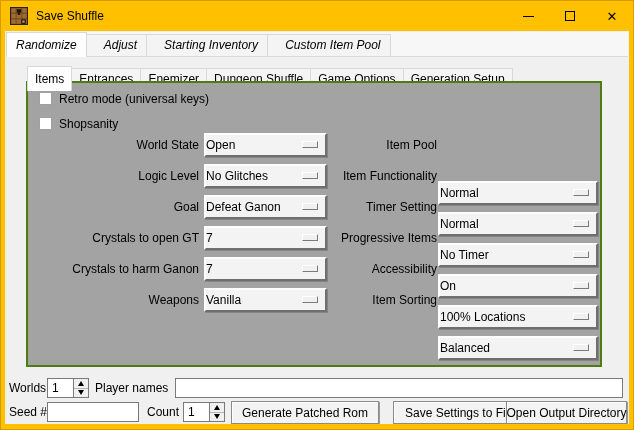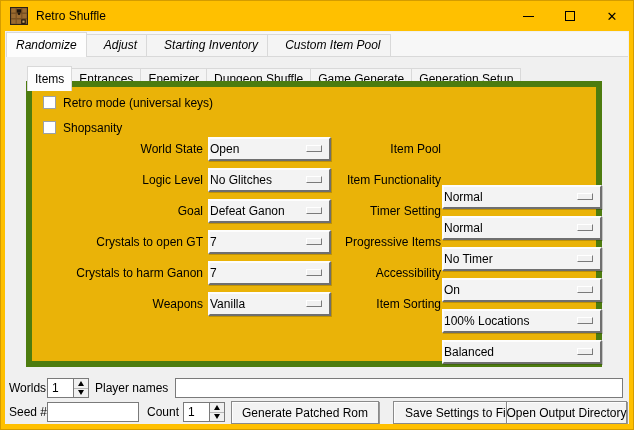--- a/index.html
+++ b/index.html
@@ -21,21 +21,21 @@
   .tabstrip{position:absolute;display:flex;align-items:flex-end;}
   .tabs-outer{left:1px;top:1px;right:1px;height:25px;border-bottom:1px solid #d9d9d9;background:#f7f7f7;font-style:italic;}
   .tabs-inner{left:22px;top:27px;height:32px;justify-content:flex-end;}
   .tab{border:1px solid #d9d9d9;border-bottom:none;background:#f4f4f4;padding:0 9px;font-size:12px;
        line-height:21px;height:22px;white-space:nowrap;cursor:default;}
   .tab+.tab{margin-left:-1px;padding-left:17px;}
   .tabs-inner .tab{padding:0 7px;}
   .tab.active{background:#fdfdfd;height:25px;line-height:24px;margin-bottom:-1px;position:relative;z-index:3;}
   .tabs-inner .tab.active{height:25px;}
   
-  .pane{position:absolute;left:21px;top:50px;width:576px;height:286px;border:6px solid #4d7c0f;background:#eab308;}
+  .pane{position:absolute;left:21px;top:50px;width:576px;height:286px;border:2px solid #4d7c0f;background:#a3a3a3;}
   
   .cbrow{position:absolute;left:11px;display:flex;align-items:center;gap:7px;font-size:12px;height:15px;}
   .cb{width:13px;height:13px;background:#fff;border:1px solid #9aa1a8;flex:0 0 auto;}
   
   .optlabel{position:absolute;height:24px;line-height:24px;font-size:12px;text-align:right;white-space:nowrap;}
   .lab-l{left:0;width:171px;}
   .lab-r{left:210px;width:199px;}
   .optbtn{position:absolute;height:24px;background:#f3f3f3;border:2px solid;
           border-color:#fdfdfd #6f6f6f #6f6f6f #fdfdfd;box-shadow:1px 1px 0 rgba(0,0,0,.18);
           font-size:12px;display:flex;align-items:center;justify-content:flex-start;cursor:default;padding:0;}
@@ -69,21 +69,21 @@
       <rect x="1" y="1" width="14" height="14" fill="#9c6b30"></rect>
       <rect x="1" y="5" width="14" height="1" fill="#6e4a1e"></rect>
       <rect x="1" y="10" width="14" height="1" fill="#6e4a1e"></rect>
       <rect x="5" y="1" width="1" height="14" fill="#7a5122"></rect>
       <rect x="10" y="1" width="1" height="14" fill="#7a5122"></rect>
       <rect x="6" y="2" width="4" height="3" fill="#1d140c"></rect>
       <rect x="7" y="5" width="2" height="2" fill="#1d140c"></rect>
       <rect x="10" y="11" width="4" height="4" fill="#1d140c"></rect>
       <rect x="11" y="12" width="2" height="2" fill="#c9a05a"></rect>
     </svg>
-    <span class="title-text">Retro Shuffle</span>
+    <span class="title-text">Save Shuffle</span>
     <div class="controls">
       <div class="ctrl">
           <span class="glyph-min"></span>
         </div>
       <div class="ctrl">
           <span class="glyph-max"></span>
         </div>
       <div class="ctrl">
           <span class="glyph-close">✕</span>
         </div>
@@ -97,21 +97,21 @@
       <div class="tab">Adjust</div>
       <div class="tab">Starting Inventory</div>
       <div class="tab">Custom Item Pool</div>
     </div>
 
     <div class="tabstrip tabs-inner">
       <div class="tab active">Items</div>
       <div class="tab">Entrances</div>
       <div class="tab">Enemizer</div>
       <div class="tab">Dungeon Shuffle</div>
-      <div class="tab">Game Generate</div>
+      <div class="tab">Game Options</div>
       <div class="tab">Generation Setup</div>
     </div>
 
     <div class="pane">
 
       <div class="cbrow" style="top:8px">
         <span class="cb"></span>
         <span>Retro mode (universal keys)</span>
       </div>
       <div class="cbrow" style="top:33px">

